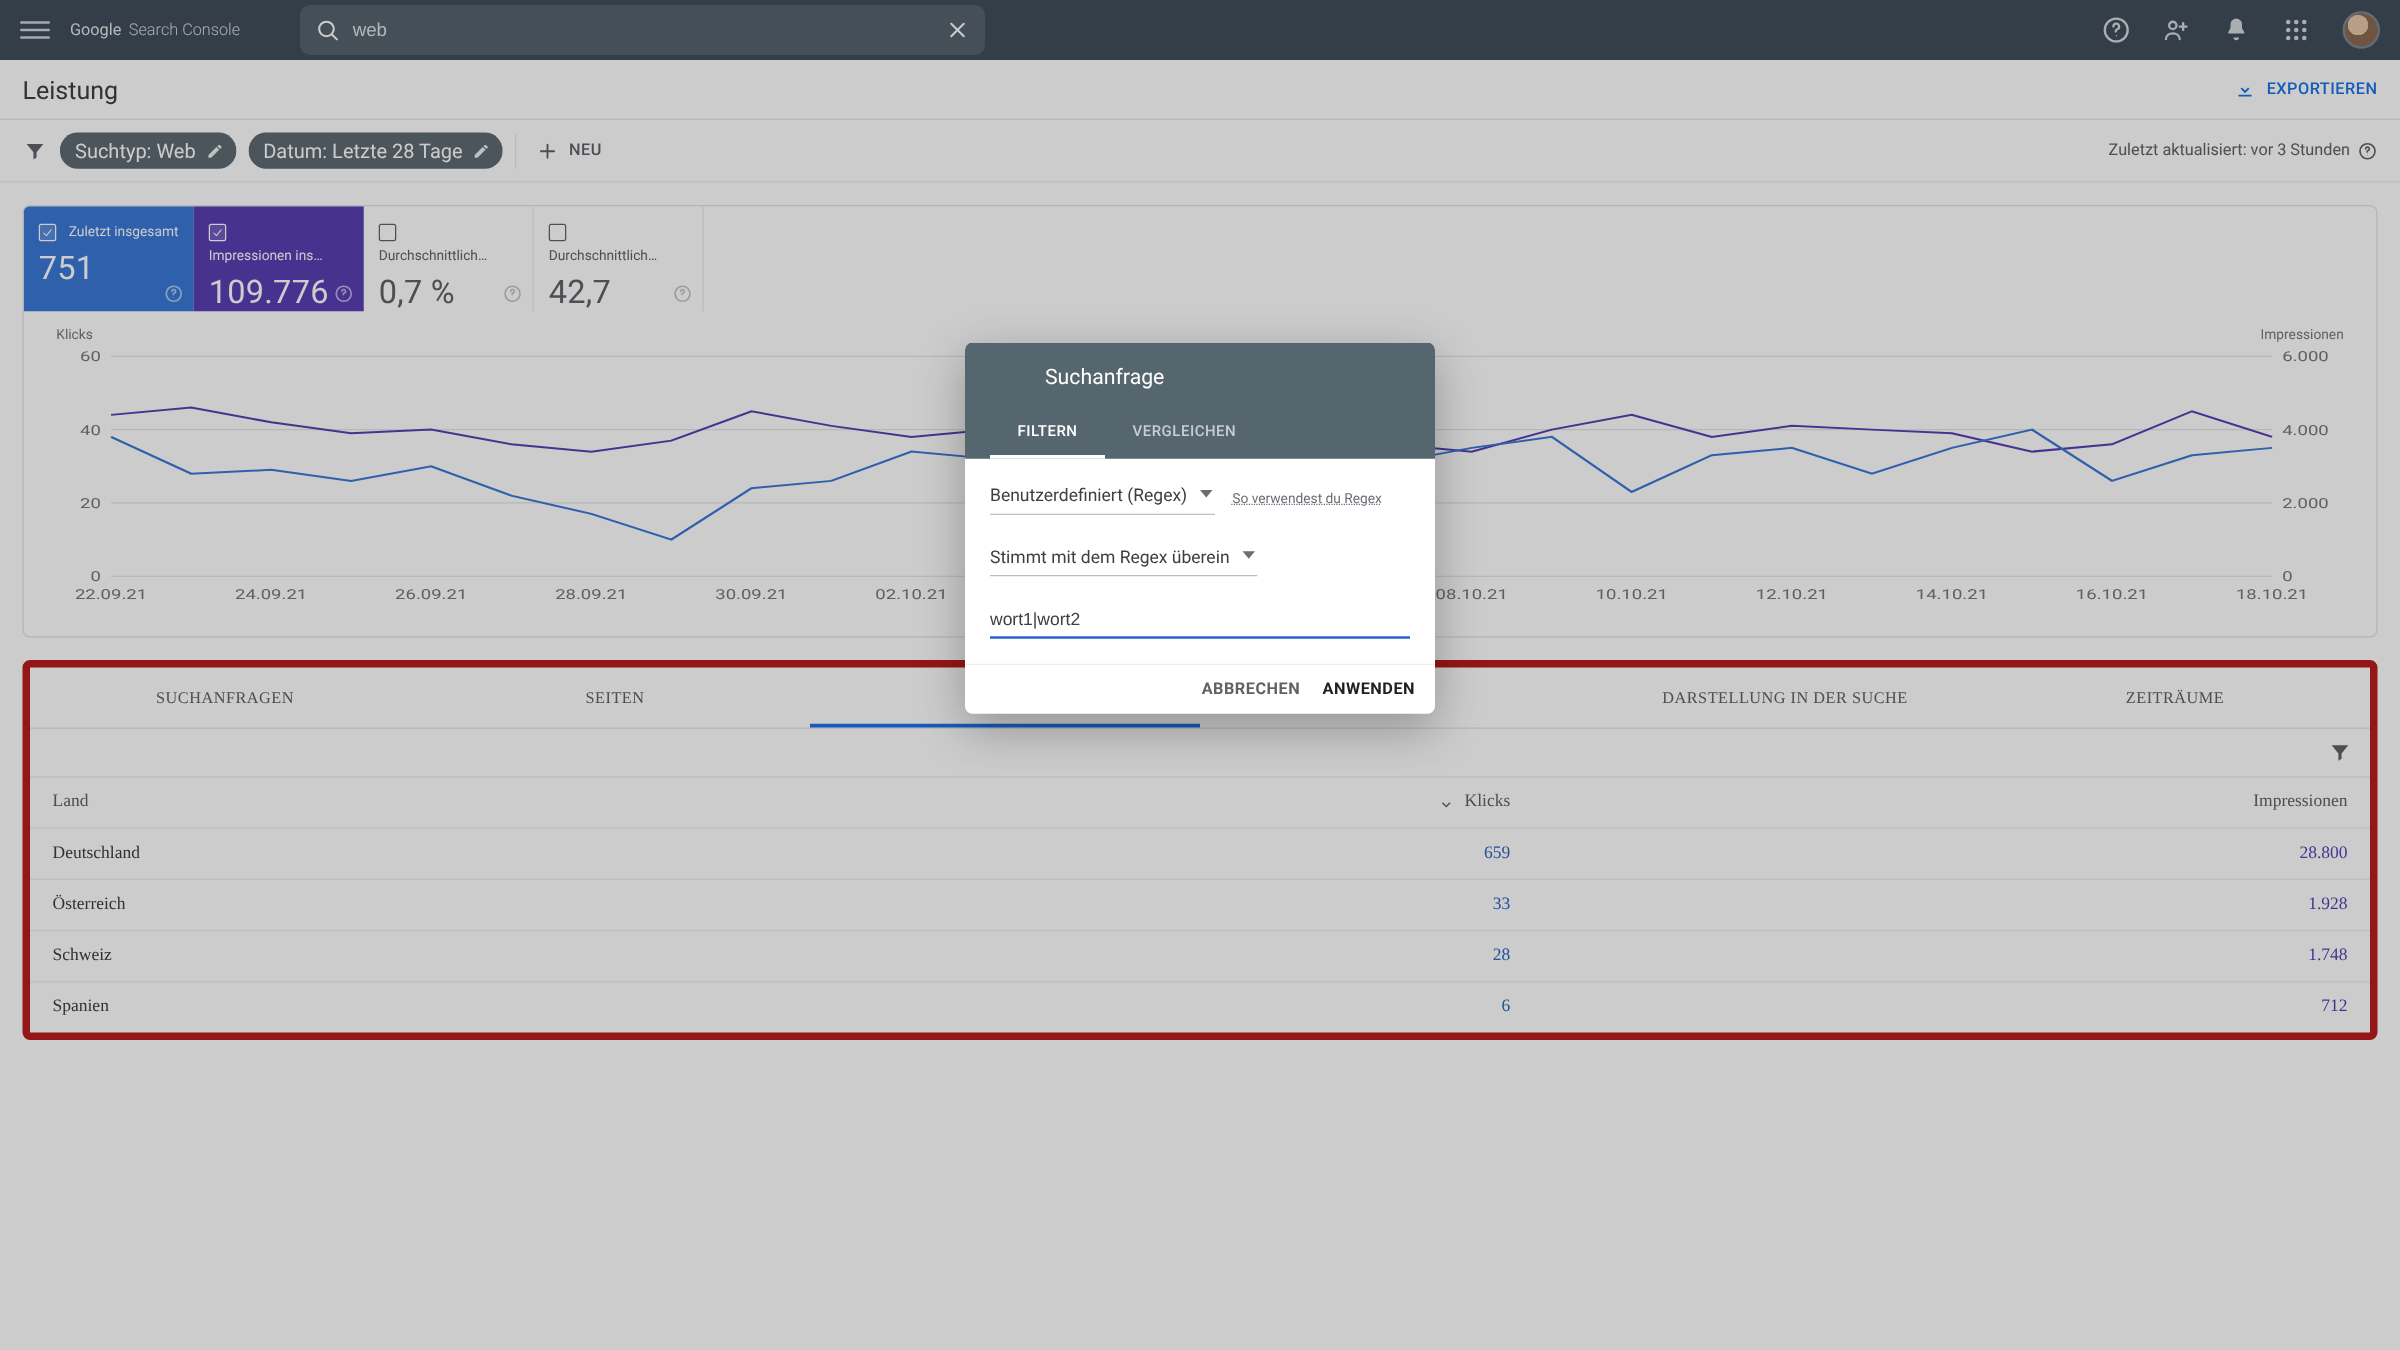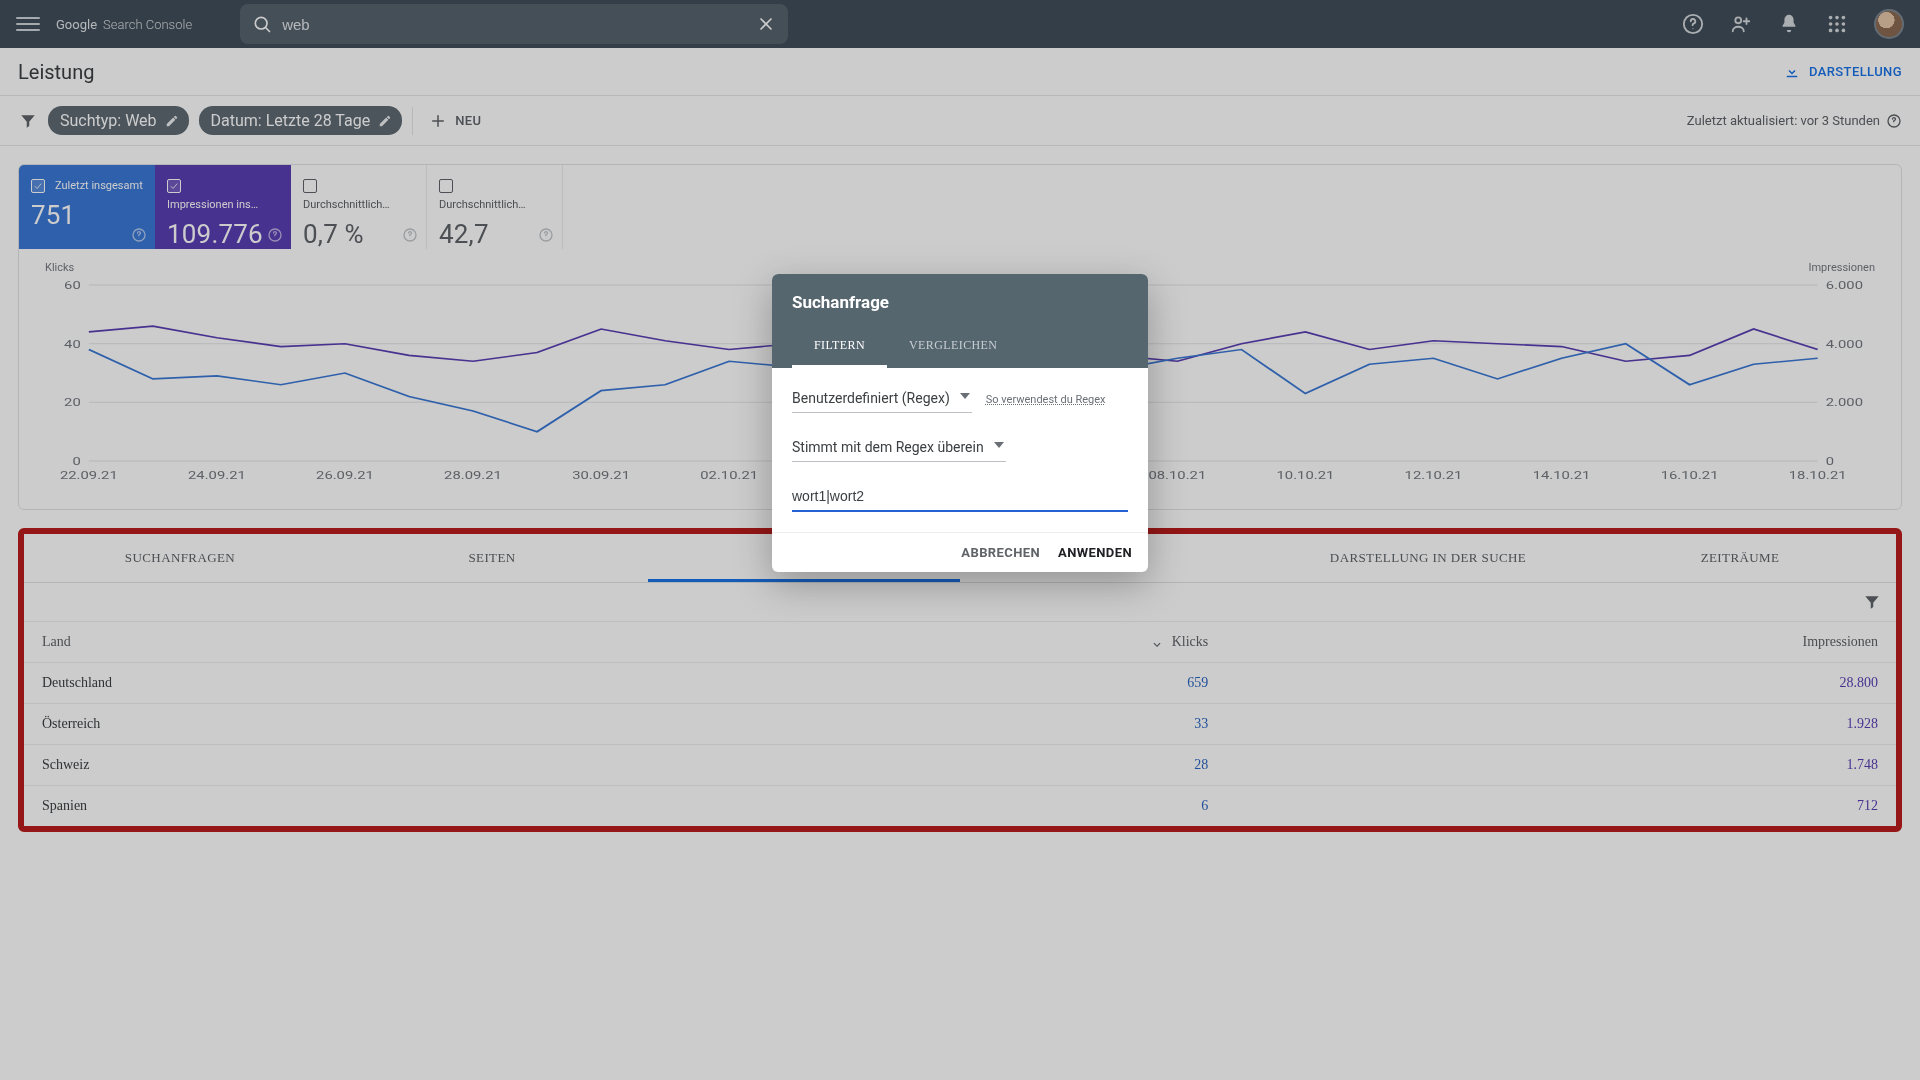--- a/index.html
+++ b/index.html
@@ -70,23 +70,23 @@
   table.data th, table.data td { padding:12px 18px; border-top:1px solid #eceef0; text-align:left; color:#3c4043;}
   table.data th { color:#5f6368; font-weight:400;}
   table.data th.num, table.data td.num { text-align:right;}
   table.data td.clicks-cell { color:#2b66c2; }
   table.data td.impr-cell   { color:#5a3fb5; }
   th .sortarrow{ width:14px; height:14px; vertical-align:middle; margin-right:4px; color:#5f6368;}
   
   .overlay { position:absolute; inset:0; background:rgba(0,0,0,.20); display:flex; align-items:flex-start; justify-content:center; }
   .dialog { position:absolute; top:274px; width:376px; background:#fff; border-radius:6px; overflow:hidden; box-shadow:0 12px 38px rgba(0,0,0,.28);}
   .dlg-head { background:#56666f; color:#fff; padding:18px 20px 0;}
-  .dlg-title { font-size:17px; font-weight:700;}
+  .dlg-title { font-size:17px; font-weight:400;margin-left:44px;}
   .dlg-tabs { display:flex; margin-top:14px;}
-  .dlg-tab { padding:12px 22px 12px; font-size:12px; letter-spacing:.4px; font-weight:500; color:#c7ced3; cursor:pointer;font-family:Liberation Serif, serif;}
+  .dlg-tab { padding:12px 22px 12px; font-size:12px; letter-spacing:.4px; font-weight:500; color:#c7ced3; cursor:pointer;}
   .dlg-tab.active { color:#fff; border-bottom:3px solid #fff;}
   .dlg-body { padding:18px 20px 6px;}
   .selectish { position:relative; display:inline-flex; align-items:center; font-size:14px; color:#3c4043; padding:4px 22px 6px 0; border-bottom:1px solid #bcc0c4; min-width:140px; cursor:pointer;}
   .selectish .caret{ position:absolute; right:2px; top:7px; width:0; height:0; border-left:5px solid transparent; border-right:5px solid transparent; border-top:6px solid #6a6f75;}
   .regex-help { font-size:11px; color:#6a6f75; margin-left:14px; text-decoration: underline dotted; cursor:pointer;}
   .row { display:flex; align-items:center; margin-bottom:22px;}
   .row.wide .selectish{ min-width:196px;}
   .text-input { width:100%; border:0; border-bottom:2px solid #2563d4; outline:none; font-size:14px; color:#3c4043; padding:4px 0 6px;}
   .dlg-actions { border-top:1px solid #eceef0; padding:12px 16px; display:flex; justify-content:flex-end; gap:18px;}
   .dlg-actions .btn { font-size:13px; letter-spacing:.4px; font-weight:700; color:#5f6368; cursor:pointer;}
@@ -149,21 +149,21 @@
       <div class="avatar"></div>
     </div>
   </div>
 
   <div class="subheader">
     <div class="page-title">Leistung</div>
     <div class="export-btn">
       <svg viewBox="0 0 24 24" fill="#1a73e8">
           <path d="M12 3v9.6l3.3-3.3 1.4 1.4L12 15.4 7.3 10.7l1.4-1.4L12 12.6V3h0zM5 17h14v2H5z"></path>
         </svg>
-      <span>DARSTELLUNG</span>
+      <span>EXPORTIEREN</span>
     </div>
   </div>
 
   <div class="filterbar">
     <svg class="funnel" width="20" height="20" viewBox="0 0 24 24" fill="#5f6368">
         <path d="M4 5h16l-6.5 8v5l-3 2v-7L4 5z"></path>
       </svg>
     <div class="chip">
       <span>Suchtyp: Web</span>
       <svg class="pencil" viewBox="0 0 24 24" fill="#fff">

